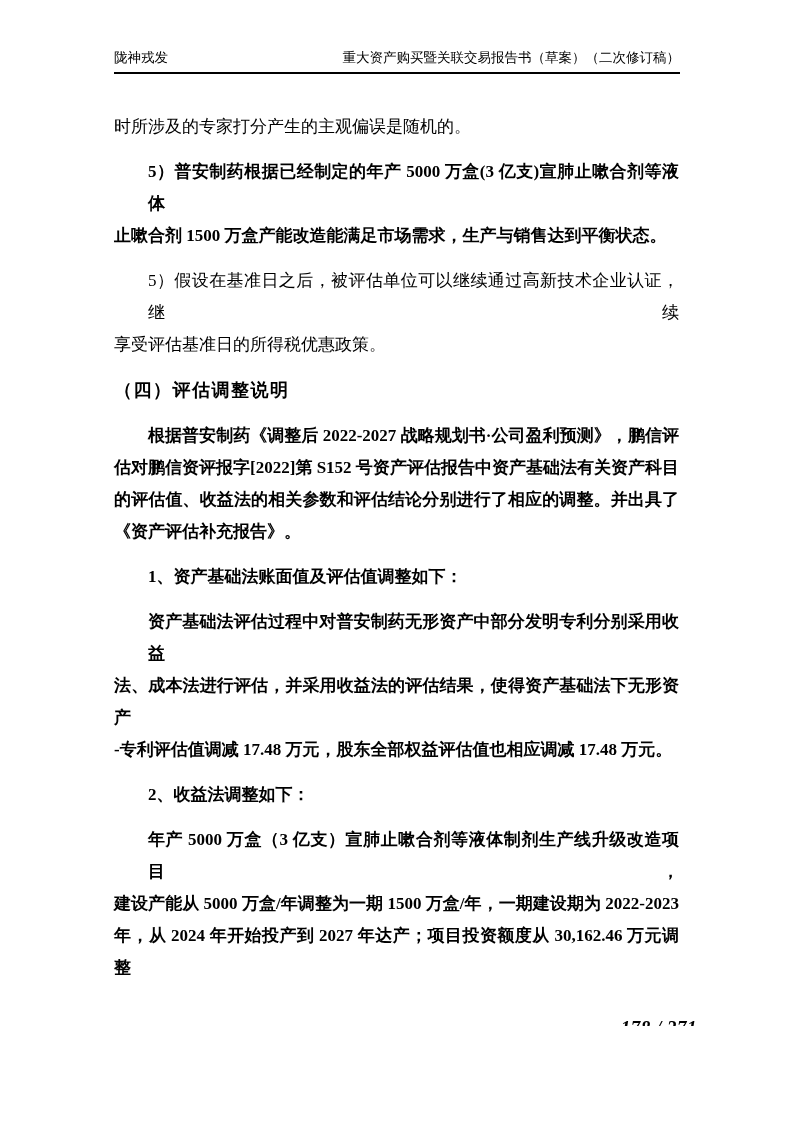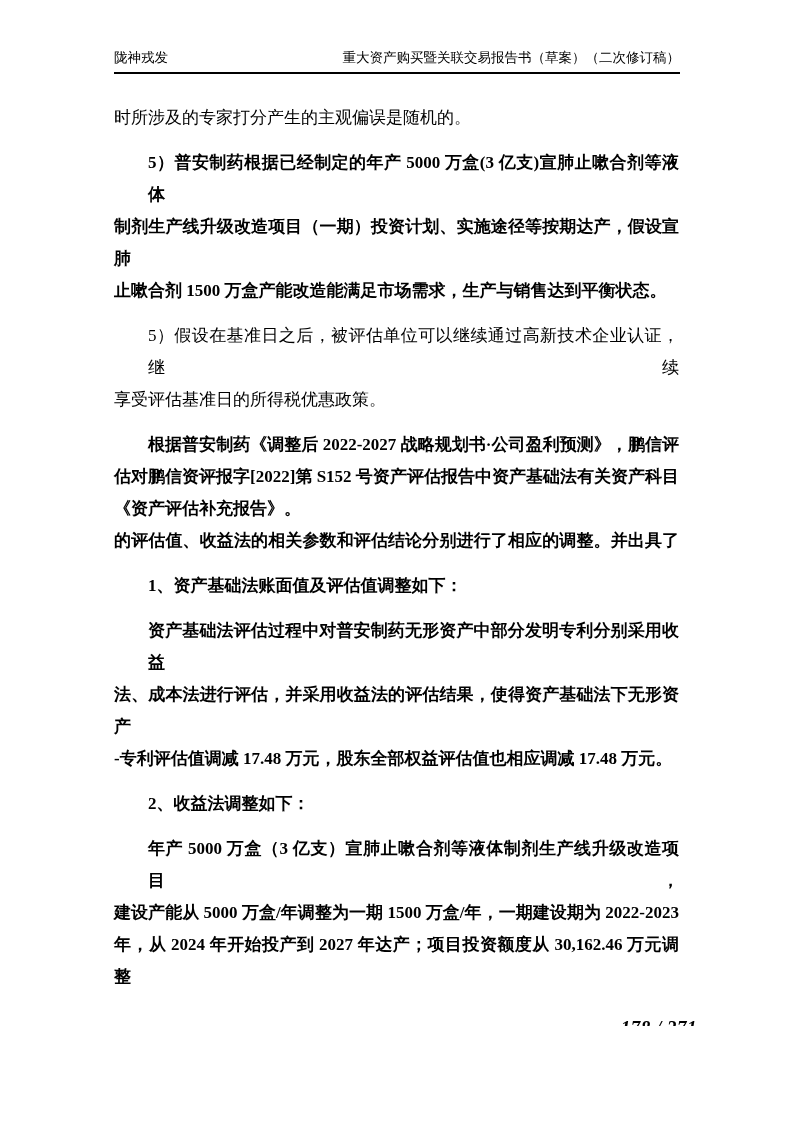--- a/index.html
+++ b/index.html
@@ -35,21 +35,21 @@
   
   .doc-body {
     position: absolute;
     left: 114px;
     top: 95px;
     width: 565px;
     font-size: 17px;
     line-height: 32px;
   }
   .para { margin-top: 13px; }
-  .para:first-child { margin-top: 7px; }
+  .para:first-child { margin-top: 16px; }
   .para.body-bold { font-weight: bold; }
   .para.heading {
     font-weight: bold;
     font-size: 18px;
     line-height: 34px;
     margin-top: 12px;
     margin-bottom: 12px;
     letter-spacing: 1.5px;
   }
   .line { min-height: 32px; }
@@ -78,32 +78,34 @@
     <span class="left">陇神戎发</span>
     <span class="right">重大资产购买暨关联交易报告书（草案）（二次修订稿）</span>
   </div>
 
   <div class="doc-body" id="doc-body">
       <div class="para body-regular">
         <div class="line">时所涉及的专家打分产生的主观偏误是随机的。</div>
       </div>
       <div class="para body-bold">
         <div class="line full first">5）普安制药根据已经制定的年产 5000 万盒(3 亿支)宣肺止嗽合剂等液体</div>
-        <div class="line full">制剂生产线升级改造项目（一期）投资计划、实施途径等按期达产，假设宣肺</div>
         <div class="line">止嗽合剂 1500 万盒产能改造能满足市场需求，生产与销售达到平衡状态。</div>
       </div>
       <div class="para body-regular">
         <div class="line full first">5）假设在基准日之后，被评估单位可以继续通过高新技术企业认证，继续</div>
         <div class="line">享受评估基准日的所得税优惠政策。</div>
       </div>
+      <div class="para heading">
+        <div class="line">（四）评估调整说明</div>
+      </div>
       <div class="para body-bold">
         <div class="line full first">根据普安制药《调整后 2022-2027 战略规划书·公司盈利预测》，鹏信评</div>
         <div class="line full">估对鹏信资评报字[2022]第 S152 号资产评估报告中资产基础法有关资产科目</div>
+        <div class="line full">的评估值、收益法的相关参数和评估结论分别进行了相应的调整。并出具了</div>
         <div class="line">《资产评估补充报告》。</div>
-        <div class="line full">的评估值、收益法的相关参数和评估结论分别进行了相应的调整。并出具了</div>
       </div>
       <div class="para body-bold">
         <div class="line first">1、资产基础法账面值及评估值调整如下：</div>
       </div>
       <div class="para body-bold">
         <div class="line full first">资产基础法评估过程中对普安制药无形资产中部分发明专利分别采用收益</div>
         <div class="line full">法、成本法进行评估，并采用收益法的评估结果，使得资产基础法下无形资产</div>
         <div class="line">-专利评估值调减 17.48 万元，股东全部权益评估值也相应调减 17.48 万元。</div>
       </div>
       <div class="para body-bold">

